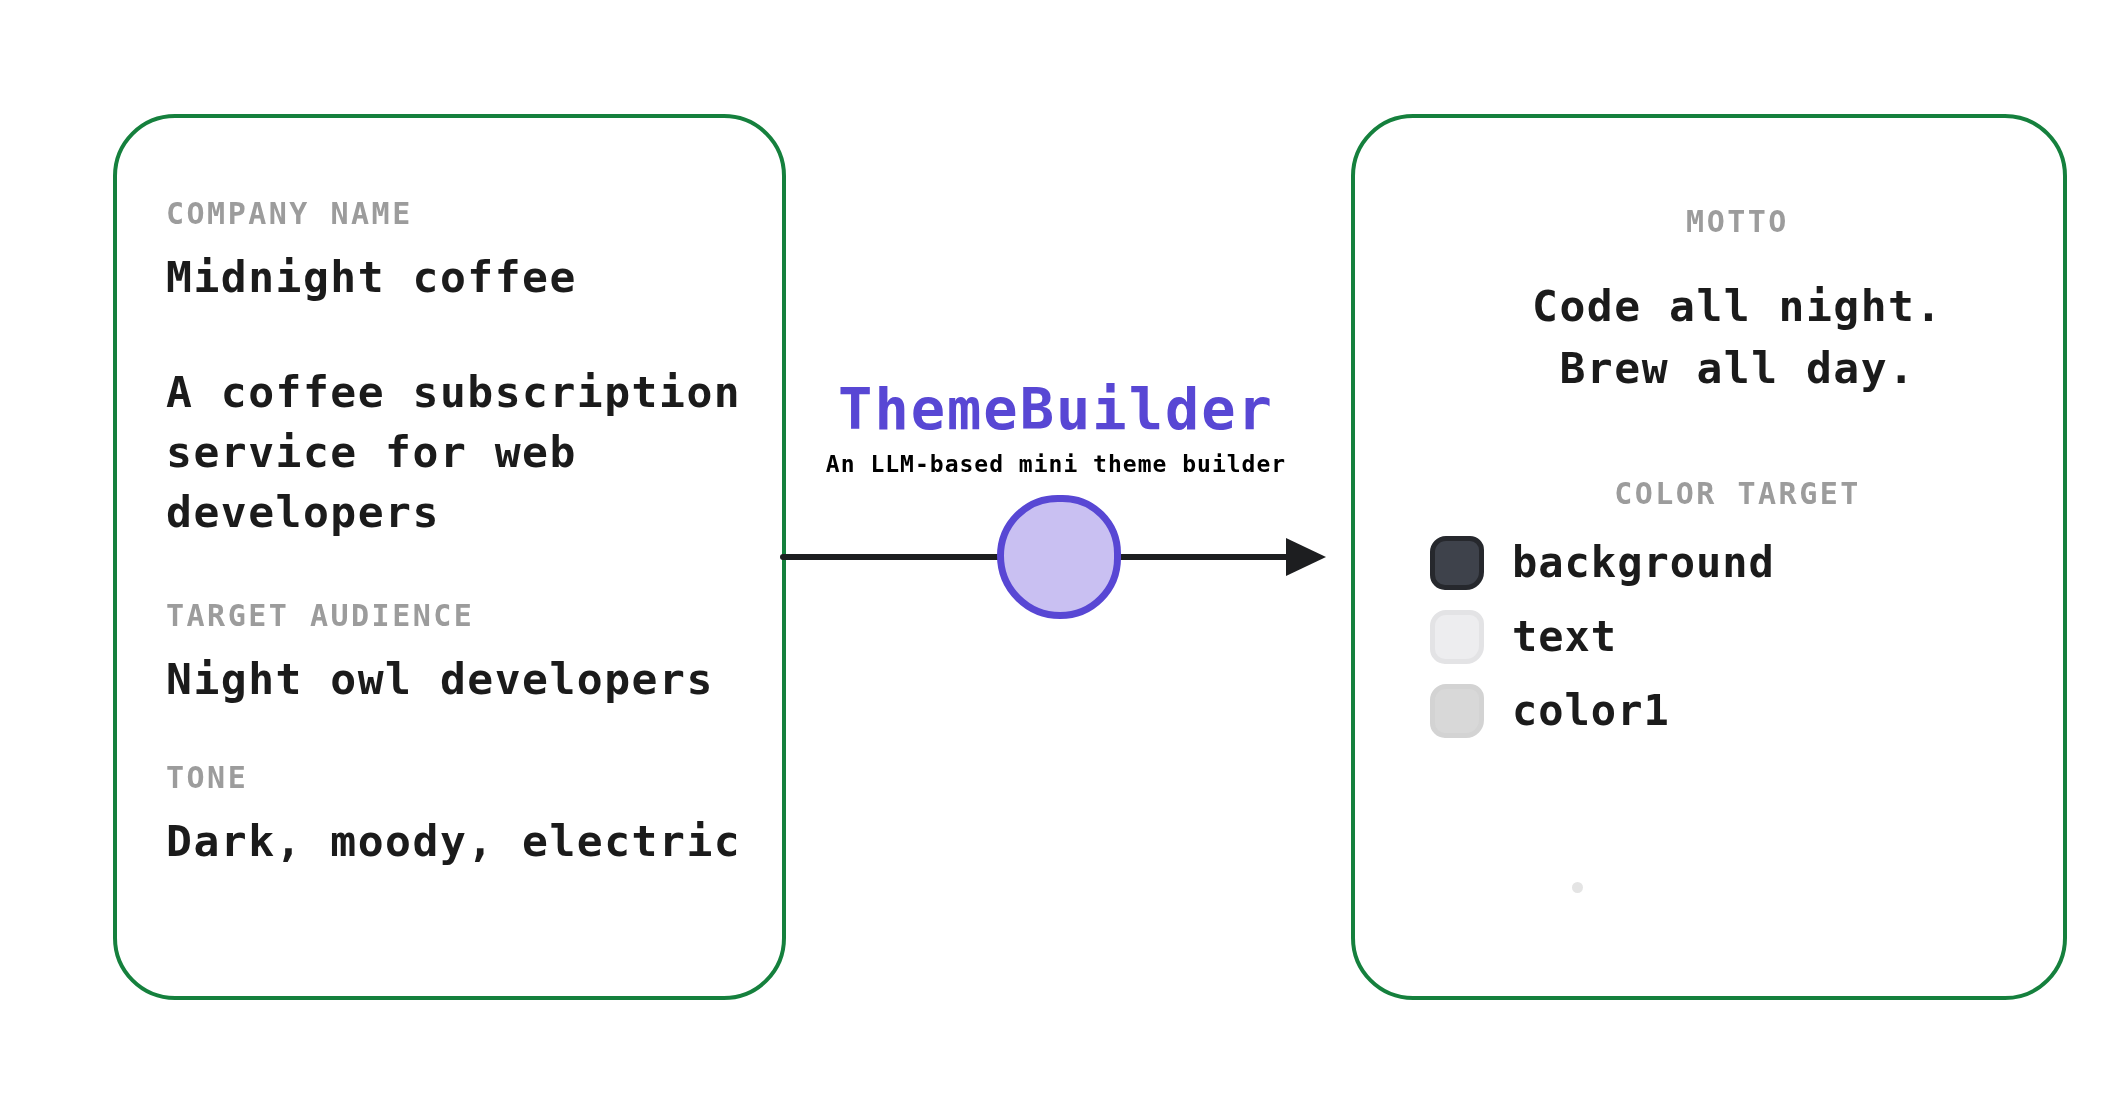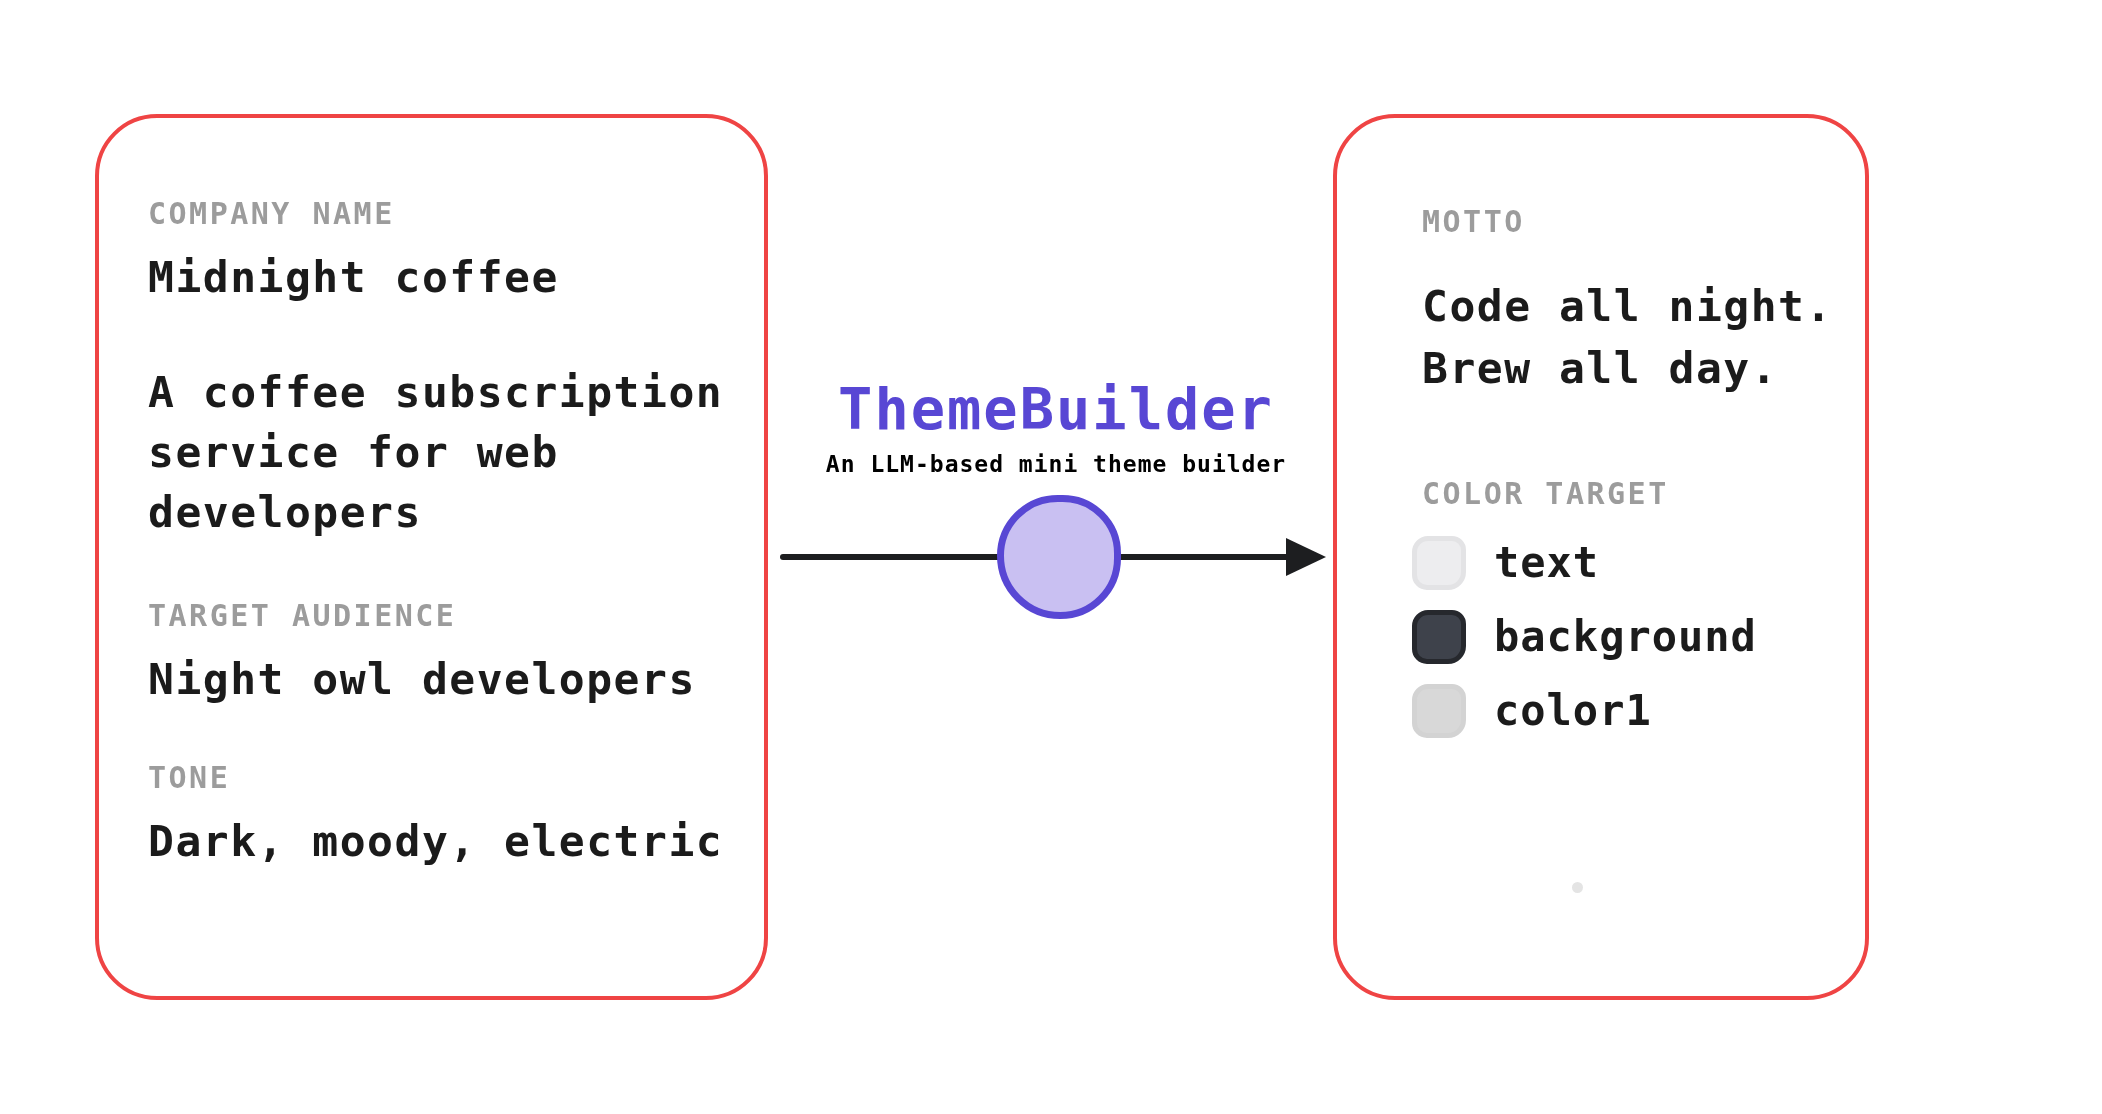--- a/index.html
+++ b/index.html
@@ -1,25 +1,26 @@
 <!DOCTYPE html>
 <html><head>
 <meta charset="utf-8">
 <style>
   html,body{margin:0;padding:0;background:#ffffff;}
   #canvas{
     position:relative;width:2102px;height:1114px;background:#ffffff;overflow:hidden;
     font-family:"DejaVu Sans Mono","Liberation Mono",monospace;
   }
   .card{
-    position:absolute;background:#ffffff;border:4px solid #ef4444;border-radius:62px;
+    position:absolute;background:#ffffff;border:4px solid #15803d;border-radius:62px;
     box-sizing:border-box;
+    margin-left:18px;
   }
   .card.left{left:95px;top:114px;width:673px;height:886px;padding:77px 28px 0 49px;}
-  .card.right{left:1333px;top:114px;width:536px;height:886px;padding:85px 28px 0 75px;}
+  .card.right{left:1333px;top:114px;width:716px;height:886px;padding:85px 28px 0 75px;text-align:center;}
   .label{
     font-size:30px;font-weight:bold;letter-spacing:2.5px;color:#9c9c9c;
     line-height:38px;white-space:nowrap;
   }
   .value{
     font-size:43px;font-weight:bold;letter-spacing:1.5px;color:#1b1b1b;
     line-height:60px;margin-top:14px;max-width:598px;
   }
   .section + .section{margin-top:55px;}
   .section.tone{margin-top:50px;}
@@ -87,26 +88,26 @@
   <div class="arrow-head"></div>
   <div class="node" style="background: rgb(201, 192, 242); border-color: rgb(88, 71, 212);"></div>
 
   <section class="card right">
     <div class="label">MOTTO</div>
     <div class="value motto first">Code all night.</div>
     <div class="value motto rest">Brew all day.</div>
     <div class="label palette-label">COLOR TARGET</div>
     <div class="palette">
       <div class="prow">
+        <span class="swatch" style="background: rgb(62, 66, 75); border-color: rgb(38, 40, 45);"></span>
+        <span class="pname">background</span>
+      </div>
+      <div class="prow">
         <span class="swatch" style="background: rgb(237, 237, 239); border-color: rgb(227, 227, 229);"></span>
         <span class="pname">text</span>
-      </div>
-      <div class="prow">
-        <span class="swatch" style="background: rgb(62, 66, 75); border-color: rgb(38, 40, 45);"></span>
-        <span class="pname">background</span>
       </div>
       <div class="prow">
         <span class="swatch" style="background: rgb(216, 216, 216); border-color: rgb(211, 211, 211);"></span>
         <span class="pname">color1</span>
       </div>
     </div>
   </section>
 
   <span class="dot"></span>
 </div>

